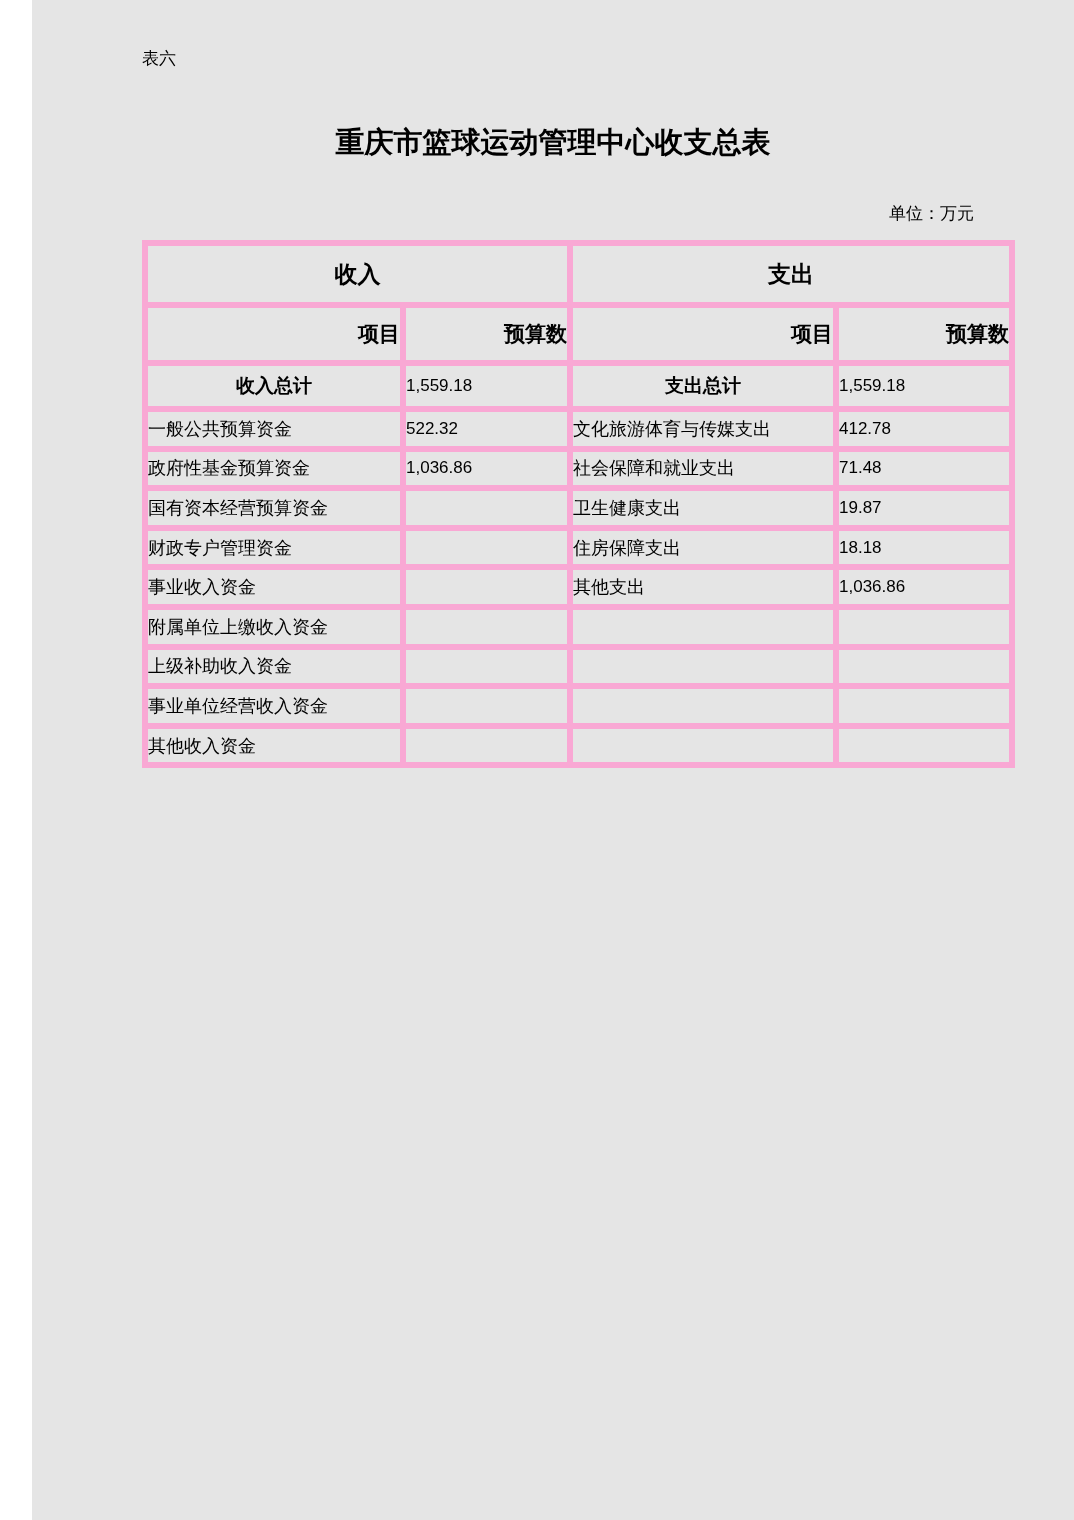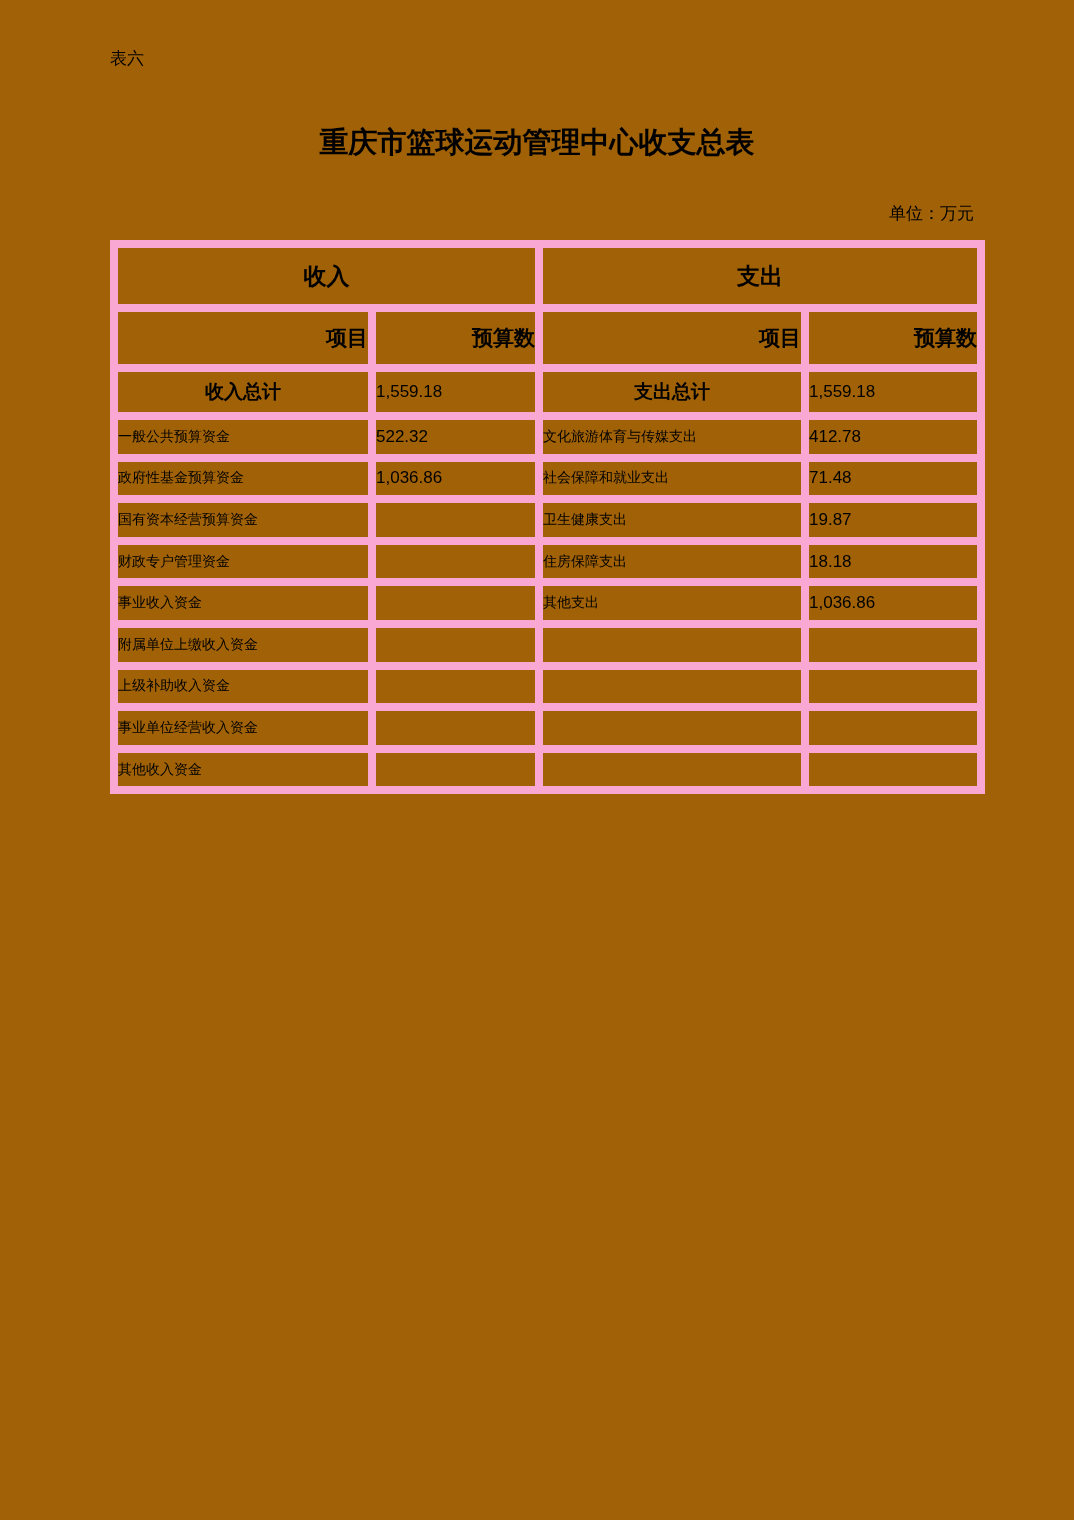--- a/index.html
+++ b/index.html
@@ -4,21 +4,21 @@
 <style>
   html, body { margin: 0; padding: 0; }
   body {
     width: 1074px; height: 1520px;
     background: #ffffff;
     color: #000000;
     font-family: "Liberation Serif", serif;
     position: relative;
     overflow: hidden;
   }
-  .page { position: absolute; inset: 0; background: #a16207; }
+  .page { position: absolute; inset: 0; background: #e5e5e5; margin-left: 32px; }
 
   .corner-label {
     position: absolute; left: 110px; top: 48px;
     font-size: 17px; line-height: 22px;
     font-family: "Liberation Serif", serif;
   }
   .doc-title {
     position: absolute; left: 0; right: 0; top: 123px;
     margin: 0; text-align: center;
     font-size: 29px; font-weight: bold;
@@ -31,21 +31,21 @@
   }
 
   table.budget {
     position: absolute; left: 110px; top: 240px;
     width: 867px;
     border-collapse: collapse;
     table-layout: fixed;
     border: 3px solid #000;
   }
   table.budget th, table.budget td {
-    border: 8px solid #f9a8d4;
+    border: 6px solid #f9a8d4;
     padding: 0;
     overflow: hidden;
     white-space: nowrap;
     vertical-align: middle;
   }
   tr.group-row th {
     height: 56px;
     font-size: 23px; font-weight: bold;
     text-align: center;
     font-family: "Liberation Sans", sans-serif;
@@ -63,21 +63,21 @@
 
   td.total-label {
     text-align: center;
     font-weight: bold;
     font-size: 19px;
     font-family: "Liberation Serif", serif;
   }
   td.item-cell {
     text-align: left;
     padding-left: 5px;
-    font-size: 14px;
+    font-size: 18px;
     font-family: "Liberation Serif", serif;
   }
   td.num-cell {
     text-align: left;
     padding-right: 4px;
     font-size: 17px;
     font-family: "Liberation Sans", sans-serif;
   }
 </style>
 </head>

